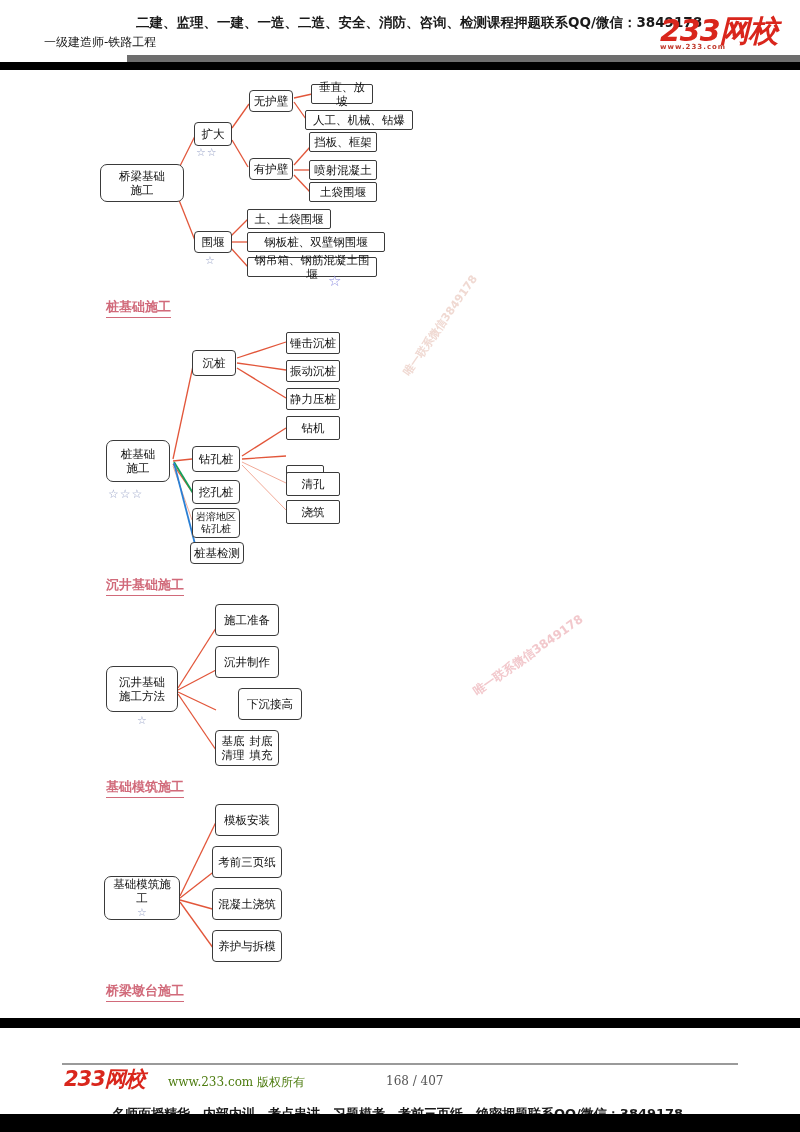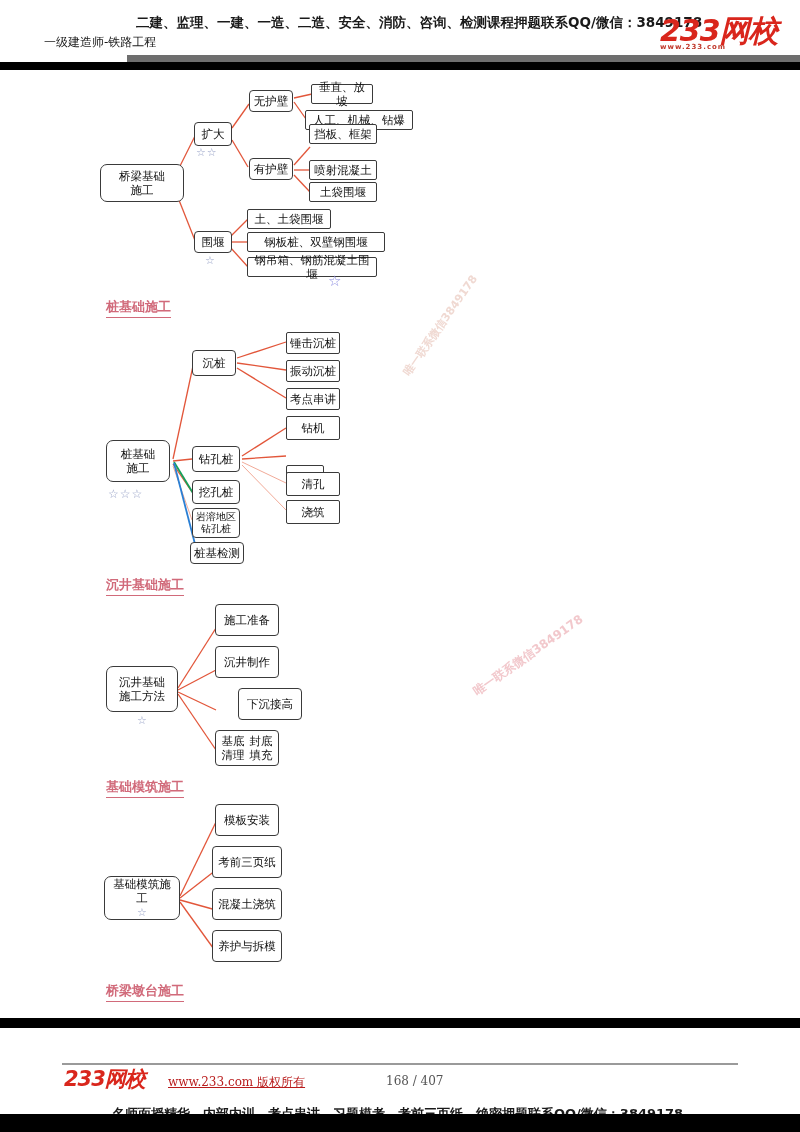--- a/index.html
+++ b/index.html
@@ -38,22 +38,22 @@
   .band-grey-top2{position:absolute;left:127px;top:62px;width:673px;height:7px;background:#8a8a8a;}
 
   .band-black-mid{position:absolute;left:0;top:1018px;width:800px;height:10px;background:#000;}
   .band-black-bot{position:absolute;left:0;top:1114px;width:800px;height:18px;background:#000;}
 
   
   .foot-rule{position:absolute;left:62px;top:1063px;width:676px;height:2px;background:#9a9a9a;}
   .foot-logo{position:absolute;left:64px;top:1068px;}
   .foot-logo .logo-text{font-size:21px;line-height:22px;}
   .foot-url{
-    position:absolute;left:168px;top:1074px;font-size:12px;color:#b91c1c;
-    font-family:"DejaVu Serif","Liberation Serif",serif;white-space:nowrap;text-decoration:underline;
+    position:absolute;left:168px;top:1074px;font-size:12px;color:#4d7c0f;
+    font-family:"DejaVu Serif","Liberation Serif",serif;white-space:nowrap;
   }
   .foot-page{
     position:absolute;left:386px;top:1074px;font-size:12px;color:#555;
     font-family:"DejaVu Serif","Liberation Serif",serif;white-space:nowrap;
   }
   .foot-promo{
     position:absolute;left:112px;top:1105px;font-size:13px;font-weight:bold;
     color:#1a1a1a;white-space:nowrap;
   }
 
@@ -152,21 +152,21 @@
 
     <div class="node" style="left:194px;top:231px;width:38px;height:22px;">围堰</div>
     <div class="stars" style="left:205px;top:254px;">☆</div>
 
     <div class="node" style="left:249px;top:90px;width:44px;height:22px;">无护壁</div>
     <div class="node" style="left:249px;top:158px;width:44px;height:22px;">有护壁</div>
 
     <div class="node sq" style="left:311px;top:84px;width:62px;height:20px;">垂直、放坡</div>
     <div class="node sq" style="left:305px;top:110px;width:108px;height:20px;">人工、机械、钻爆</div>
 
-    <div class="node sq" style="left:309px;top:124px;width:68px;height:20px;">挡板、框架</div>
+    <div class="node sq" style="left:309px;top:132px;width:68px;height:20px;">挡板、框架</div>
     <div class="node sq" style="left:309px;top:160px;width:68px;height:20px;">喷射混凝土</div>
     <div class="node sq" style="left:309px;top:182px;width:68px;height:20px;">土袋围堰</div>
 
     <div class="node sq" style="left:247px;top:209px;width:84px;height:20px;">土、土袋围堰</div>
     <div class="node sq" style="left:247px;top:232px;width:138px;height:20px;">钢板桩、双壁钢围堰</div>
     <div class="node sq" style="left:247px;top:257px;width:130px;height:20px;">钢吊箱、钢筋混凝土围堰</div>
 
     <div class="star-mark" style="left:328px;top:272px;">☆</div>
   </div>
 
@@ -202,21 +202,21 @@
     <div class="node" style="left:192px;top:126px;width:48px;height:26px;">钻孔桩</div>
     <div class="node" style="left:192px;top:160px;width:48px;height:24px;">挖孔桩</div>
     <div class="node" style="left:192px;top:188px;width:48px;height:30px;flex-direction:column;font-size:10px;">
       <span>岩溶地区</span>
       <span>钻孔桩</span>
     </div>
     <div class="node" style="left:190px;top:222px;width:54px;height:22px;">桩基检测</div>
 
     <div class="node sq" style="left:286px;top:12px;width:54px;height:22px;">锤击沉桩</div>
     <div class="node sq" style="left:286px;top:40px;width:54px;height:22px;">振动沉桩</div>
-    <div class="node sq" style="left:286px;top:68px;width:54px;height:22px;">考点串讲</div>
+    <div class="node sq" style="left:286px;top:68px;width:54px;height:22px;">静力压桩</div>
 
     <div class="node sq" style="left:286px;top:96px;width:54px;height:24px;">钻机</div>
     <div class="node sq" style="left:286px;top:124px;width:38px;height:24px;margin-top:21px;">钻孔</div>
     <div class="node sq" style="left:286px;top:152px;width:54px;height:24px;">清孔</div>
     <div class="node sq" style="left:286px;top:180px;width:54px;height:24px;">浇筑</div>
   </div>
 
   <div class="sec-head" style="left:106px;top:576px;">沉井基础施工</div>
 
   <div class="diagram" style="left:0;top:600px;width:800px;height:180px;">

